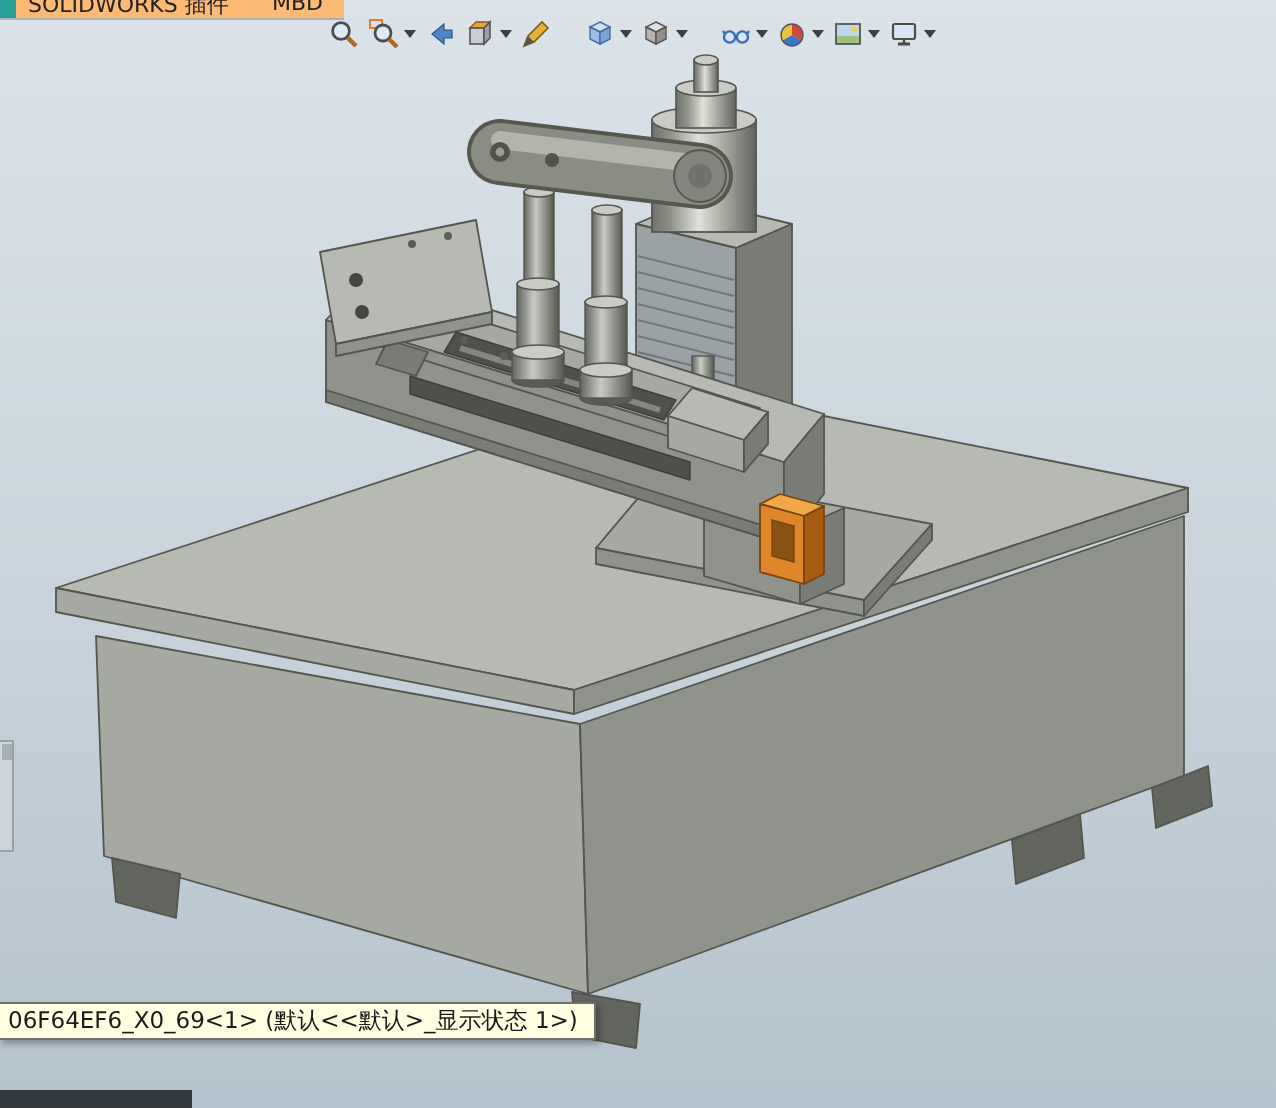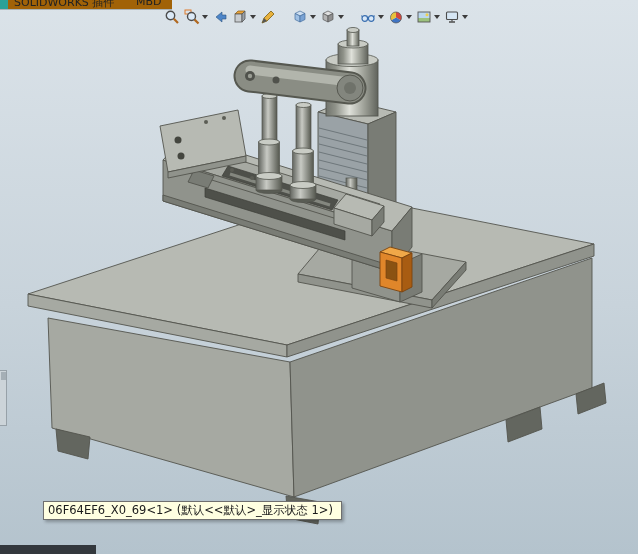--- a/index.html
+++ b/index.html
@@ -11,21 +11,21 @@
     --tooltip-bg:#ffffe1;
   }
   *{box-sizing:border-box;}
   html,body{margin:0;padding:0;}
   body{
     width:638px;height:554px;overflow:hidden;position:relative;
     font-family:"DejaVu Sans","Liberation Sans",sans-serif;
     background:linear-gradient(180deg,var(--bg-top) 0%,#c8d3db 55%,var(--bg-bottom) 100%);
   }
   
-  .top-strip{position:absolute;left:0;top:0;width:172px;height:10px;background:#a16207;
+  .top-strip{position:absolute;left:0;top:0;width:172px;height:10px;background:#fdba74;
     border-bottom:1px solid #aab3b9;overflow:hidden;}
   .top-strip .logo-sq{position:absolute;left:0;top:0;width:8px;height:9px;background:#2aa198;}
   .top-strip .tab{position:absolute;top:-5px;font-size:11px;color:#222;white-space:nowrap;}
   .tab1{left:14px;} .tab2{left:136px;}
   
   .toolbar{position:absolute;left:163px;top:7px;display:flex;align-items:center;gap:2px;}
   .tb-btn{display:flex;align-items:center;padding:2px 1px;border-radius:2px;}
   .tb-btn svg{display:block;}
   .dd{width:0;height:0;border-left:3.5px solid transparent;border-right:3.5px solid transparent;
     border-top:4px solid #3c3c3c;margin-left:2px;}
@@ -47,21 +47,21 @@
   .hole{fill:#44463f;}
   .dot{fill:#5b5d55;}
   
   .left-handle{position:absolute;left:0;top:370px;width:7px;height:56px;background:#ccd4d9;
     border-right:1px solid #97a1a8;border-top:1px solid #97a1a8;border-bottom:1px solid #97a1a8;}
   .left-handle .grip{width:5px;height:8px;margin:1px 0 0 1px;background:#a5afb6;}
   
   .status-tooltip{position:absolute;left:-1px;top:501px;height:19px;line-height:17px;
     background:var(--tooltip-bg);border:1px solid #6f6f6f;color:#1a1a1a;
     font-size:11.5px;padding:0 8px 0 4px;white-space:nowrap;
-    box-shadow:2px 2px 3px rgba(0,0,0,.28);margin-left:44px;}
+    box-shadow:2px 2px 3px rgba(0,0,0,.28);}
   
   .taskbar-frag{position:absolute;left:0;top:545px;width:96px;height:9px;background:#33383d;}
 </style>
 </head>
 <body>
 
 <svg class="model-svg" width="638" height="554" viewBox="0 0 638 554">
   <defs>
     <linearGradient id="gCyl" x1="0" y1="0" x2="1" y2="0">
       <stop offset="0" stop-color="#70736c"></stop>

